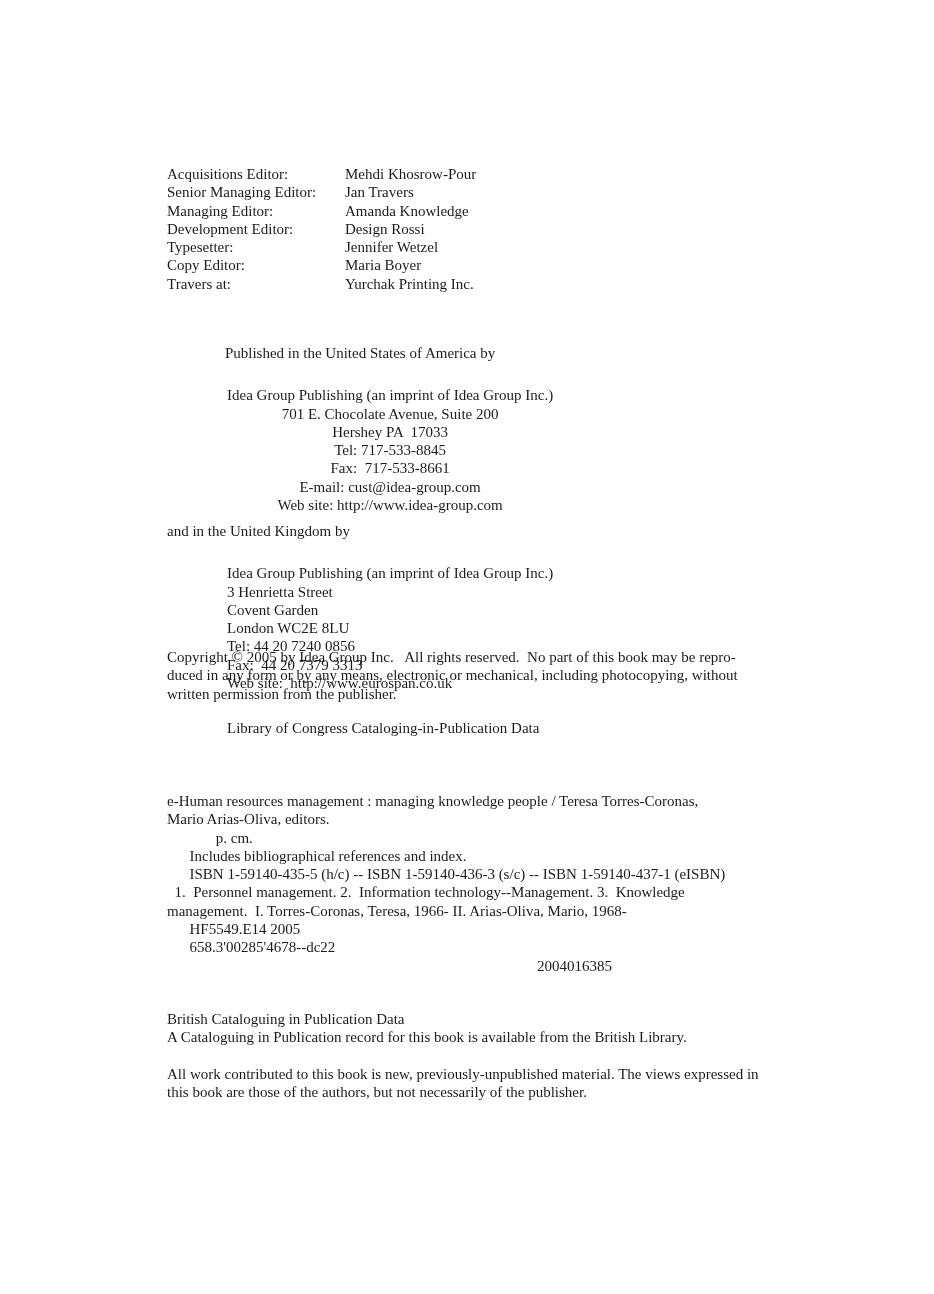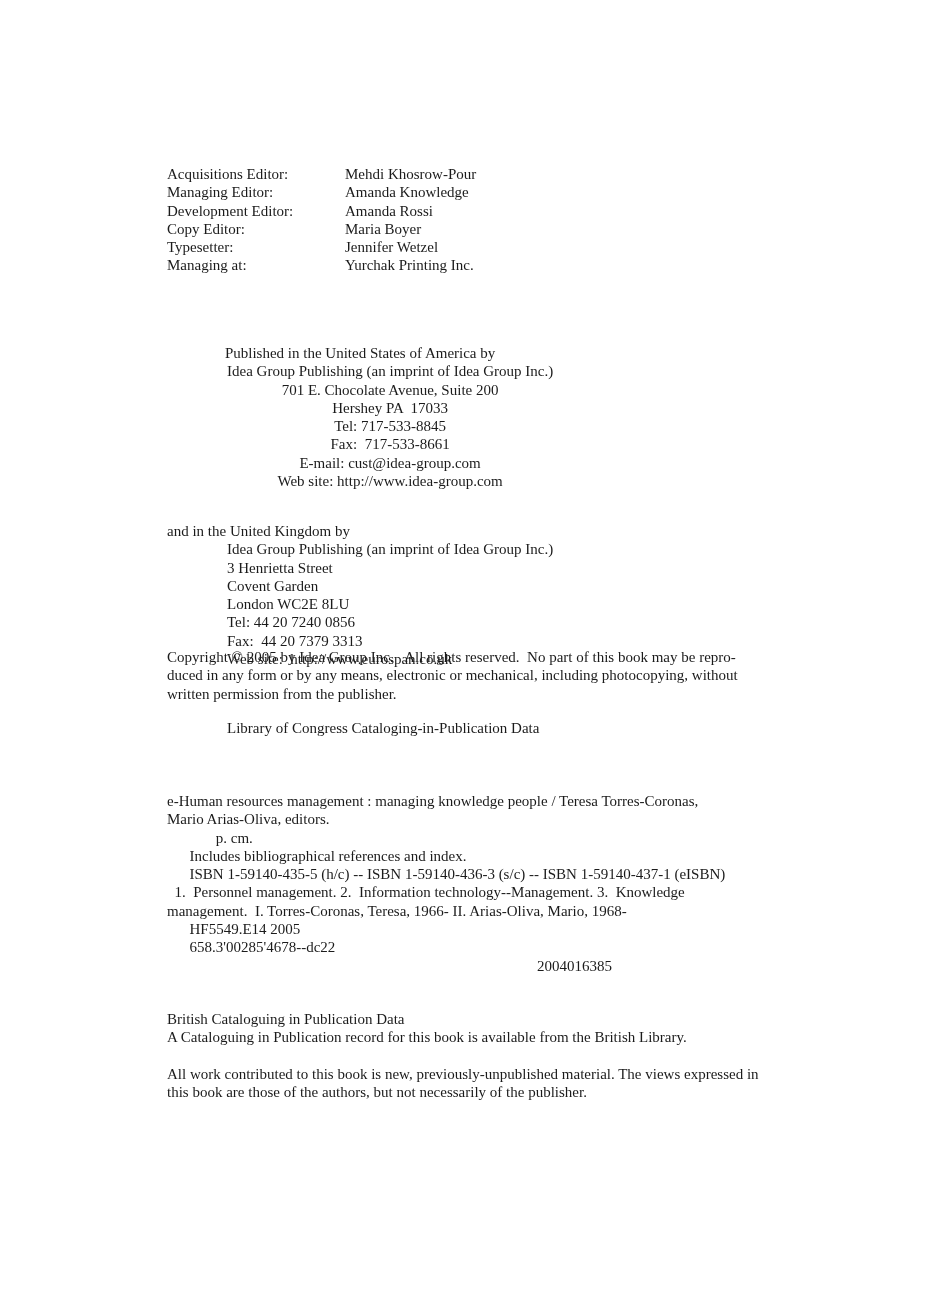--- a/index.html
+++ b/index.html
@@ -17,56 +17,60 @@
     line-height: 18.3px;
     color: #1b1b1b;
     overflow: hidden;
   }
   .lines { white-space: pre; }
   .credits { position: absolute; top: 165px; left: 167px; }
   .credit-row { display: flex; }
   .credit-label { width: 178px; flex: 0 0 178px; }
   .pub-us { position: absolute; top: 344px; left: 167px; text-align: center; }
   .pub-uk { position: absolute; top: 522px; left: 167px; }
-  .pub-address { padding-left: 60px; }
+  .pub-address { padding-left: 60px; margin-top: 24px; }
   .copyright { position: absolute; top: 648px; left: 167px; }
   .loc-heading { position: absolute; top: 719px; left: 227px; }
   .cip { position: absolute; top: 792px; left: 167px; }
   .loc-number { position: absolute; top: 957px; left: 537px; }
   .british { position: absolute; top: 1010px; left: 167px; }
   .disclaimer { position: absolute; top: 1065px; left: 167px; }
 </style>
 </head>
 <body>
 
 <div class="page">
 
   <section class="credits">
     <div class="credit-row">
       <span class="credit-label">Acquisitions Editor:</span>
       <span class="credit-value">Mehdi  Khosrow-Pour</span>
     </div>
     <div class="credit-row">
+      <span class="credit-label">Senior Managing Editor:</span>
+      <span class="credit-value">Jan Travers</span>
+    </div>
+    <div class="credit-row">
       <span class="credit-label">Managing Editor:</span>
       <span class="credit-value">Amanda Knowledge</span>
     </div>
     <div class="credit-row">
       <span class="credit-label">Development Editor:</span>
-      <span class="credit-value">Amanda Rossi</span>
+      <span class="credit-value">Design Rossi</span>
+    </div>
+    <div class="credit-row">
+      <span class="credit-label">Typesetter:</span>
+      <span class="credit-value">Jennifer Wetzel</span>
     </div>
     <div class="credit-row">
       <span class="credit-label">Copy Editor:</span>
       <span class="credit-value">Maria Boyer</span>
     </div>
     <div class="credit-row">
-      <span class="credit-label">Typesetter:</span>
-      <span class="credit-value">Jennifer Wetzel</span>
-    </div>
-    <div class="credit-row">
-      <span class="credit-label">Managing at:</span>
+      <span class="credit-label">Travers at:</span>
       <span class="credit-value">Yurchak Printing Inc.</span>
     </div>
   </section>
 
   <section class="pub-us">
     <div>Published in the United States of America by</div>
     <div class="lines pub-address">Idea Group Publishing (an imprint of Idea Group Inc.)
 701 E. Chocolate Avenue, Suite 200
 Hershey PA  17033
 Tel: 717-533-8845

